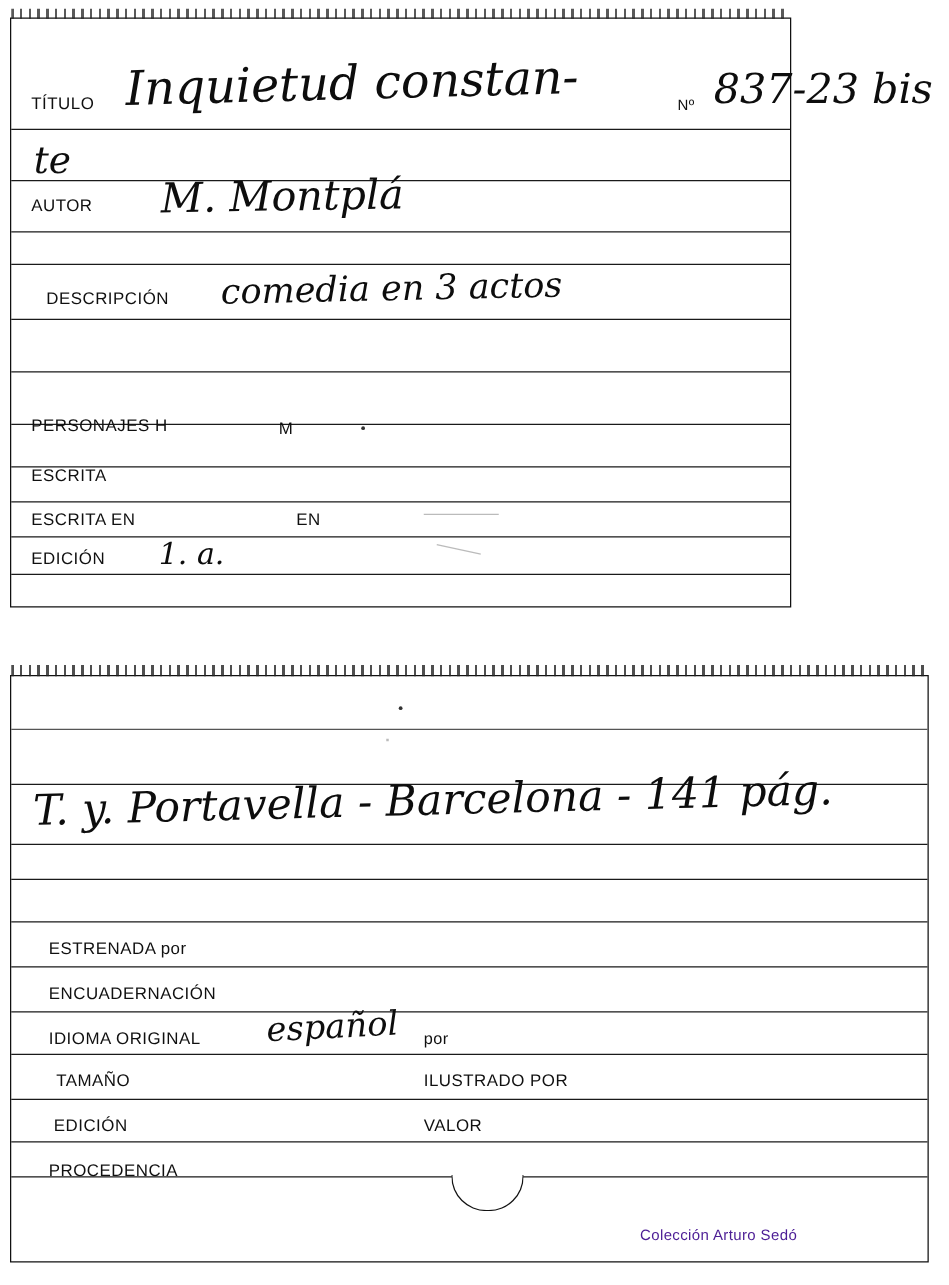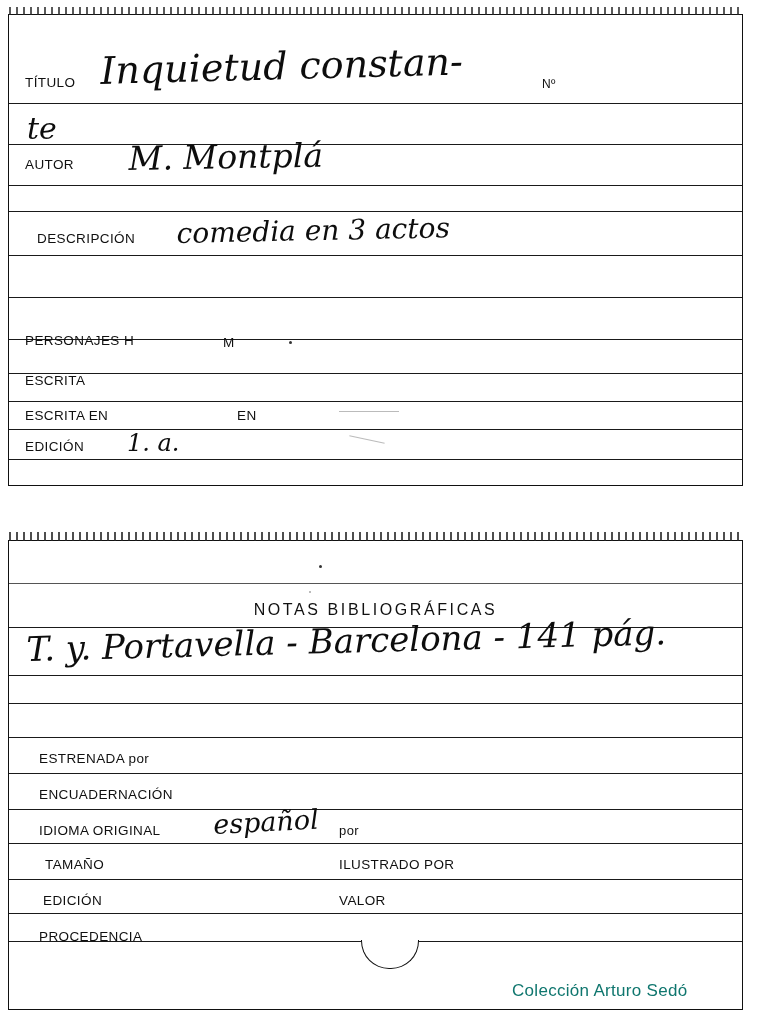--- a/index.html
+++ b/index.html
@@ -22,21 +22,21 @@
     top: 0;
     width: 759px;
     height: 1028px;
   }
 
   
   .card-front {
     position: absolute;
     left: 8px;
     top: 14px;
-    width: 735px;
+    width: 625px;
     height: 472px;
     border: 1px solid #111;
     background: #fff;
     box-sizing: border-box;
   }
   .card-front .topedge {
     position: absolute;
     left: 0; right: 0; top: -8px;
     height: 8px;
     background:
@@ -106,23 +106,23 @@
     width: 56px;
     height: 28px;
     border: 1px solid #111;
     border-top: none;
     border-radius: 0 0 28px 28px;
     background: #fff;
   }
 
   .collection {
     position: absolute;
-    font-size: 17px;
+    font-size: 12px;
     letter-spacing: .3px;
-    color: #0f766e;
+    color: #4c1d95;
     white-space: nowrap;
   }
 
   .speck {
     position: absolute;
     background: #333;
     border-radius: 50%;
   }
 
   .smudge {
@@ -161,20 +161,21 @@
     <div class="lbl" style="left:214px; top:320px;">M</div>
 
     <div class="lbl" style="left:16px; top:358px;">ESCRITA</div>
 
     <div class="lbl" style="left:16px; top:393px;">ESCRITA EN</div>
     <div class="lbl" style="left:228px; top:393px;text-align:right;">EN</div>
 
     <div class="lbl" style="left:16px; top:424px;">EDICIÓN</div>
 
     <div class="lbl" style="left:533px; top:62px; font-size:12px;">Nº</div>
+    <div class="hand" style="left:562px; top:36px; font-size:33px;">837-23 bis</div>
 
     <div class="hand" style="left:92px; top:34px; font-size:38px; transform:rotate(-1.5deg);">Inquietud constan-</div>
     <div class="hand" style="left:18px; top:96px; font-size:30px;">te</div>
 
     <div class="hand" style="left:120px; top:124px; font-size:33px; transform:rotate(-1deg);">M. Montplá</div>
 
     <div class="hand" style="left:168px; top:202px; font-size:28px; transform:rotate(-1.2deg);">comedia en 3 actos</div>
 
     <div class="hand" style="left:118px; top:414px; font-size:24px;">1. a.</div>
 
@@ -191,21 +192,20 @@
     <div class="rule" style="top:134px;"></div>
     <div class="rule" style="top:162px;"></div>
     <div class="rule" style="top:196px;"></div>
     <div class="rule" style="top:232px;"></div>
     <div class="rule" style="top:268px;"></div>
     <div class="rule" style="top:302px;"></div>
     <div class="rule" style="top:338px;"></div>
     <div class="rule" style="top:372px;"></div>
     <div class="rule" style="top:400px;"></div>
 
-    <div class="notes-title" style="top:60px;">NOTAS BIBLIOGRÁFICAS</div>
 
     <div class="hand" style="left:18px; top:88px; font-size:34px; transform:rotate(-1.5deg);">T. y. Portavella - Barcelona - 141 pág.</div>
 
     <div class="lbl" style="left:30px; top:210px;">ESTRENADA por</div>
 
     <div class="lbl" style="left:30px; top:246px;">ENCUADERNACIÓN</div>
 
     <div class="lbl" style="left:30px; top:282px;">IDIOMA ORIGINAL</div>
     <div class="hand" style="left:205px; top:268px; font-size:27px; transform:rotate(-3deg);">español</div>
     <div class="lbl" style="left:330px; top:282px; font-size:13px;">por</div>

